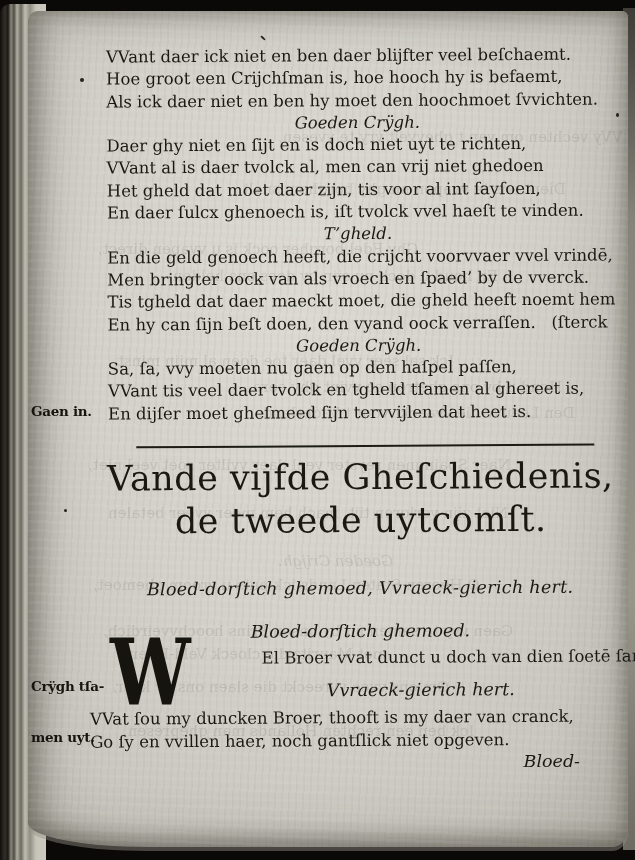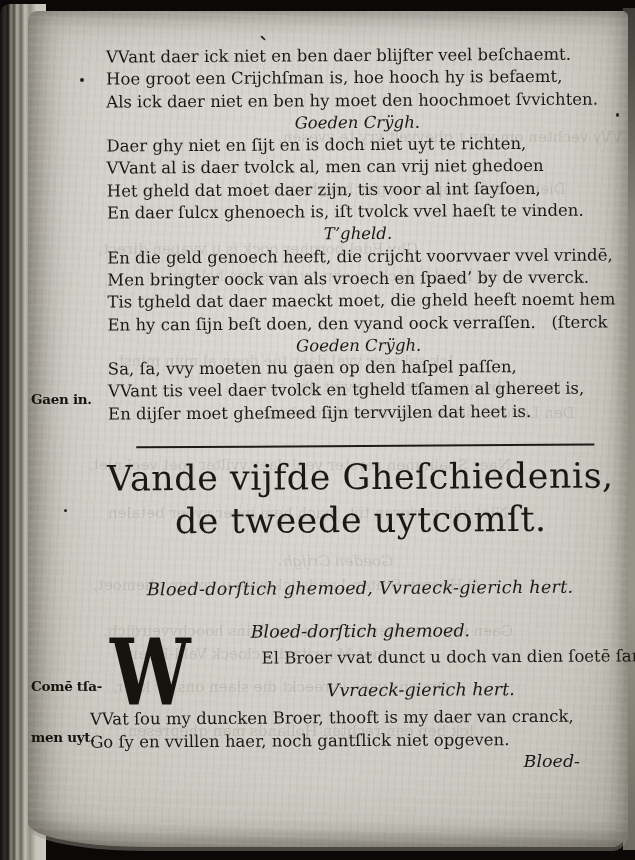--- a/index.html
+++ b/index.html
@@ -103,21 +103,21 @@
   .dropcap{
     position:absolute;left:82px;top:616px;color:#15140f;
     font-size:92px;line-height:1;font-weight:bold;
     transform:scaleX(.78);transform-origin:left top;
   }
   .margin-note{
     position:absolute;left:3px;width:78px;color:#15140f;
     font-weight:bold;font-size:13.5px;line-height:17px;
     letter-spacing:-.3px;white-space:pre;
   }
-  .margin-note.n1{top:380px;}
+  .margin-note.n1{top:392px;}
   .margin-note.n2{top:633px;}
   .catchword{
     position:absolute;right:48px;top:740px;color:#191813;
     font-size:17.5px;font-style:italic;white-space:pre;
   }
 </style>
 </head>
 <body>
 
 <div class="scene">
@@ -198,20 +198,20 @@
           <div class="line">Go ſy en vvillen haer, noch gantſlick niet opgeven.</div>
         </div>
 
     </div>
 
     <div class="dropcap">W</div>
 
     <div class="margin-note n1">Gaen in.</div>
 
     <div class="margin-note n2">
-      <div>Comē tſa-</div>
+      <div>Crÿgh tſa-</div>
       <div>men uyt.</div>
     </div>
 
     <div class="catchword">Bloed-</div>
 
   </div>
 </div>
 
 </body></html>

